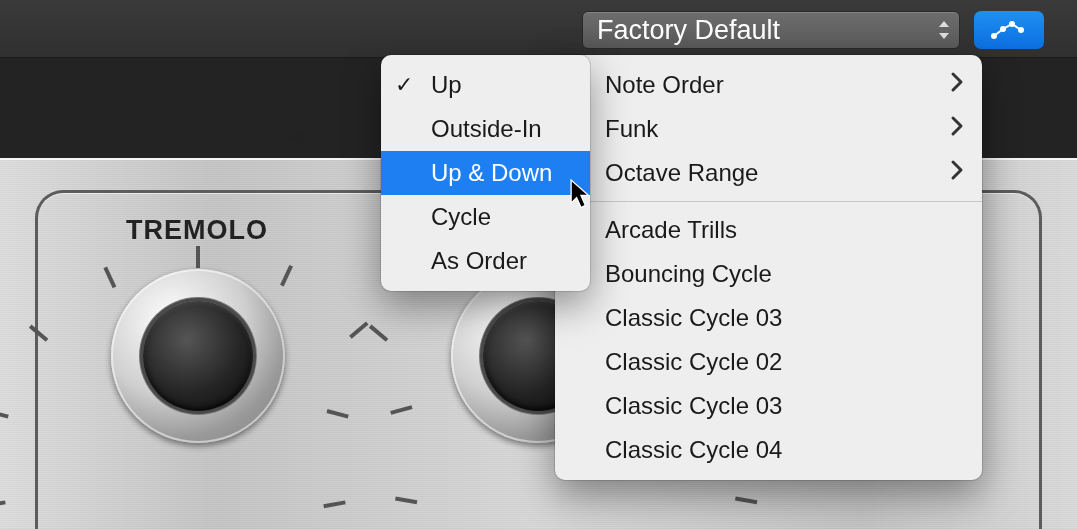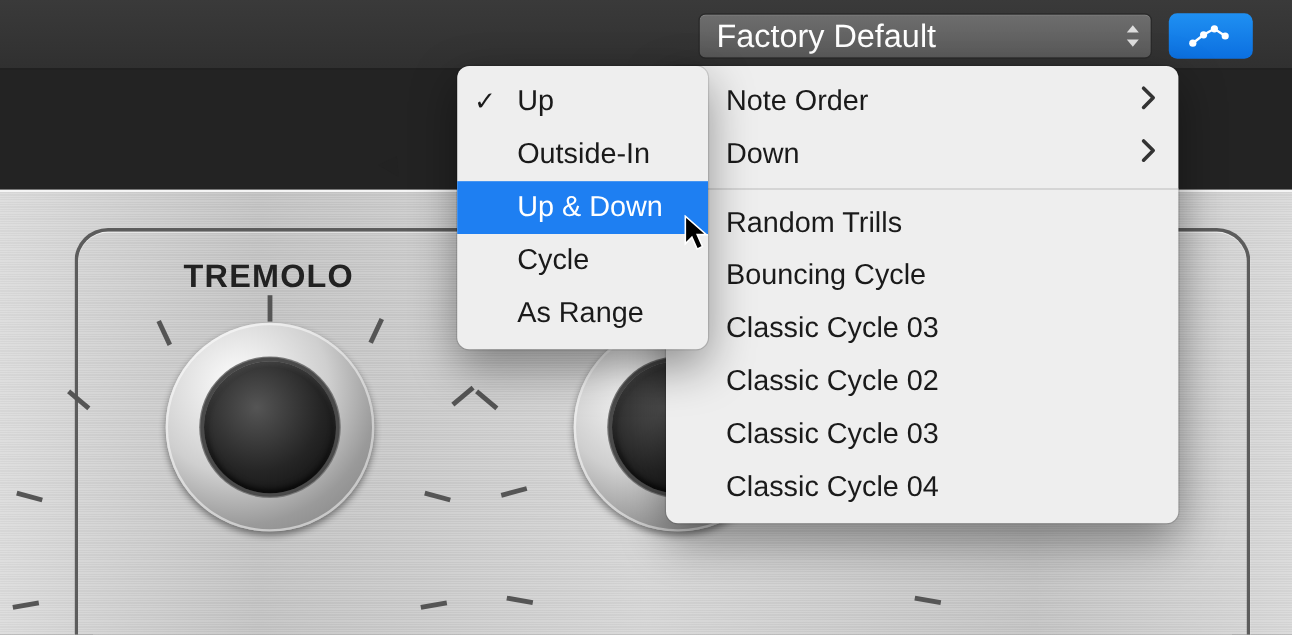--- a/index.html
+++ b/index.html
@@ -67,21 +67,20 @@
     linear-gradient(90deg, rgba(255,255,255,.25), rgba(0,0,0,.05) 20%, rgba(255,255,255,.15) 50%, rgba(0,0,0,.05) 80%, rgba(255,255,255,.2)),
     repeating-linear-gradient(0deg, #c9c9c9 0 1px, #d3d3d3 1px 2px);
   border-top:2px solid #f5f5f5;
 }
 .panel-inner {
   position:absolute; top:30px; left:35px; right:35px; bottom:0;
   border:3px solid #5c5c5c;
   border-bottom:none;
   border-radius:28px 28px 0 0;
   box-shadow: inset 0 1px 0 rgba(255,255,255,.6), 0 1px 0 rgba(255,255,255,.6);
-  margin-left: 27px;
 }
 .knob-label {
   position:absolute;
   font-size:27px; font-weight:600; letter-spacing:1px;
   color:#222;
   font-family: "Arial Narrow", Arial, sans-serif;
 }
 .knob {
   position:absolute;
   width:210px; height:210px;
@@ -214,28 +213,34 @@
 </div>
 
 <div class="menu" id="menu-main" style="top:55px; left:555px; width:427px;">
     <div class="menu-item">
       <span>Note Order</span>
       <span class="chev"><svg viewBox="0 0 14 22">
           <path d="M3 3 L11 11 L3 19" stroke="#333" stroke-width="3" fill="none" stroke-linecap="round" stroke-linejoin="round"></path>
         </svg></span>
     </div>
     <div class="menu-item">
-      <span>Down</span>
+      <span>Funk</span>
       <span class="chev"><svg viewBox="0 0 14 22">
           <path d="M3 3 L11 11 L3 19" stroke="#333" stroke-width="3" fill="none" stroke-linecap="round" stroke-linejoin="round"></path>
         </svg></span>
     </div>
+    <div class="menu-item">
+      <span>Octave Range</span>
+      <span class="chev"><svg viewBox="0 0 14 22">
+          <path d="M3 3 L11 11 L3 19" stroke="#333" stroke-width="3" fill="none" stroke-linecap="round" stroke-linejoin="round"></path>
+        </svg></span>
+    </div>
     <div class="menu-sep"></div>
     <div class="menu-item">
-      <span>Random Trills</span>
+      <span>Arcade Trills</span>
     </div>
     <div class="menu-item">
       <span>Bouncing Cycle</span>
     </div>
     <div class="menu-item">
       <span>Classic Cycle 03</span>
     </div>
     <div class="menu-item">
       <span>Classic Cycle 02</span>
     </div>
@@ -255,21 +260,21 @@
     <div class="menu-item">
       <span>Outside-In</span>
     </div>
     <div class="menu-item highlight">
       <span>Up &amp; Down</span>
     </div>
     <div class="menu-item">
       <span>Cycle</span>
     </div>
     <div class="menu-item">
-      <span>As Range</span>
+      <span>As Order</span>
     </div>
   </div>
 
 <div class="cursor" style="left:570px; top:179px;">
   <svg viewBox="0 0 20 28">
     <path d="M1 1 L1 22 L6 17 L10 26 L14 24 L10 15 L17 15 Z" fill="#000" stroke="#fff" stroke-width="1.2"></path>
   </svg>
 </div>
 
 </body></html>

